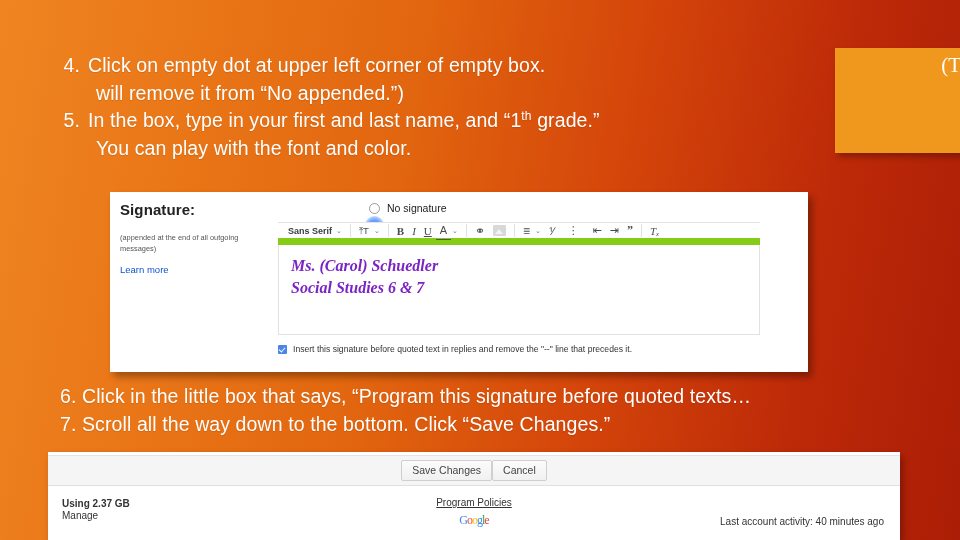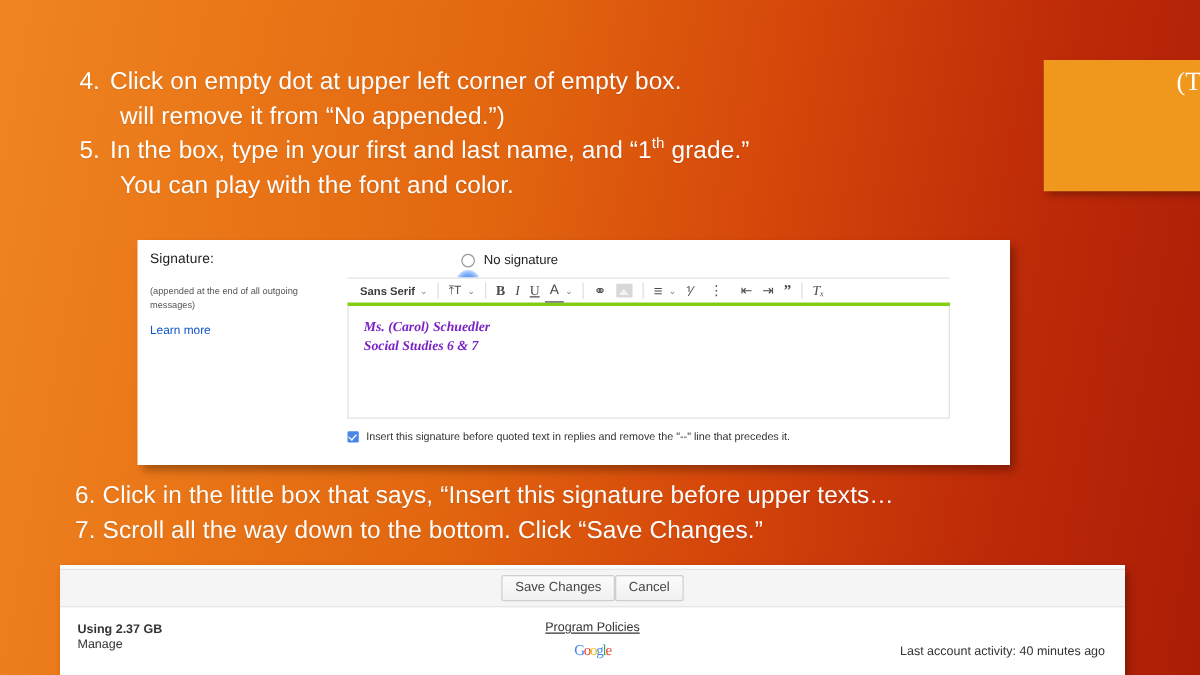--- a/index.html
+++ b/index.html
@@ -75,21 +75,21 @@
     overflow: hidden;
   }
   #signature-panel .panel-inner {
     position: absolute; inset: 0;
     padding: 7px 8px 0 8px;
   }
   .sig-label-col {
     position: absolute; left: 10px; top: 9px; width: 140px;
   }
   .sig-label-title {
-    font-size: 11px; font-weight: normal; color: #222; letter-spacing: .1px;
+    font-size: 15px; font-weight: bold; color: #222; letter-spacing: .1px;
   }
   .sig-label-sub {
     font-size: 7.4px; color: #555; line-height: 1.55; margin-top: 14px;
     width: 120px;
   }
   .sig-label-link {
     font-size: 9.5px; color: #1155cc; margin-top: 9px;
   }
 
   
@@ -114,21 +114,21 @@
   }
 
   
   #signature-editor {
     position: absolute; left: 278px; top: 222px;
     width: 480px; height: 114px;
   }
   .sig-toolbar {
     height: 23px;
     border-top: 1px solid #e3e3e3;
-    border-bottom: 3px solid #84cc16;
+    border-bottom: 7px solid #84cc16;
     display: flex; align-items: center;
     padding: 0 6px;
     background: #fff;
     gap: 0;
   }
   .tb-item {
     display: flex; align-items: center; justify-content: center;
     height: 18px; color: #4a4a4a;
     font-size: 9.5px; padding: 0 4px;
   }
@@ -150,21 +150,21 @@
   .sig-body {
     height: 90px;
     border: 1px solid #e2e2e2; border-top: none;
     padding: 10px 12px;
     background: #fff;
   }
   .sig-text {
     font-family: "Liberation Serif", serif;
     font-weight: bold; font-style: italic;
     color: #7b24c4;
-    font-size: 11px;
+    font-size: 16px;
     line-height: 1.38;
     white-space: nowrap;
   }
 
   
   #signature-checkbox-row {
     position: absolute; left: 278px; top: 344px;
     display: flex; align-items: center;
   }
   .checkbox {
@@ -319,21 +319,21 @@
 
   <div id="signature-checkbox-row" style="left:168px; top:152px;">
     <span class="checkbox"></span>
     <span class="checkbox-label">Insert this signature before quoted text in replies and remove the "--" line that precedes it.</span>
   </div>
 </div>
 
 <div id="instructions-bottom" class="instructions">
   <div class="step">
     <div class="step-num">6.</div>
-    <div class="step-body">Click in the little box that says, “Insert this signature before upper texts…</div>
+    <div class="step-body">Click in the little box that says, “Program this signature before quoted texts…</div>
   </div>
   <div class="step">
     <div class="step-num">7.</div>
     <div class="step-body">Scroll all the way down to the bottom.  Click “Save Changes.”</div>
   </div>
 </div>
 
 <div id="footer-panel">
   <div class="footer-divider"></div>
 

